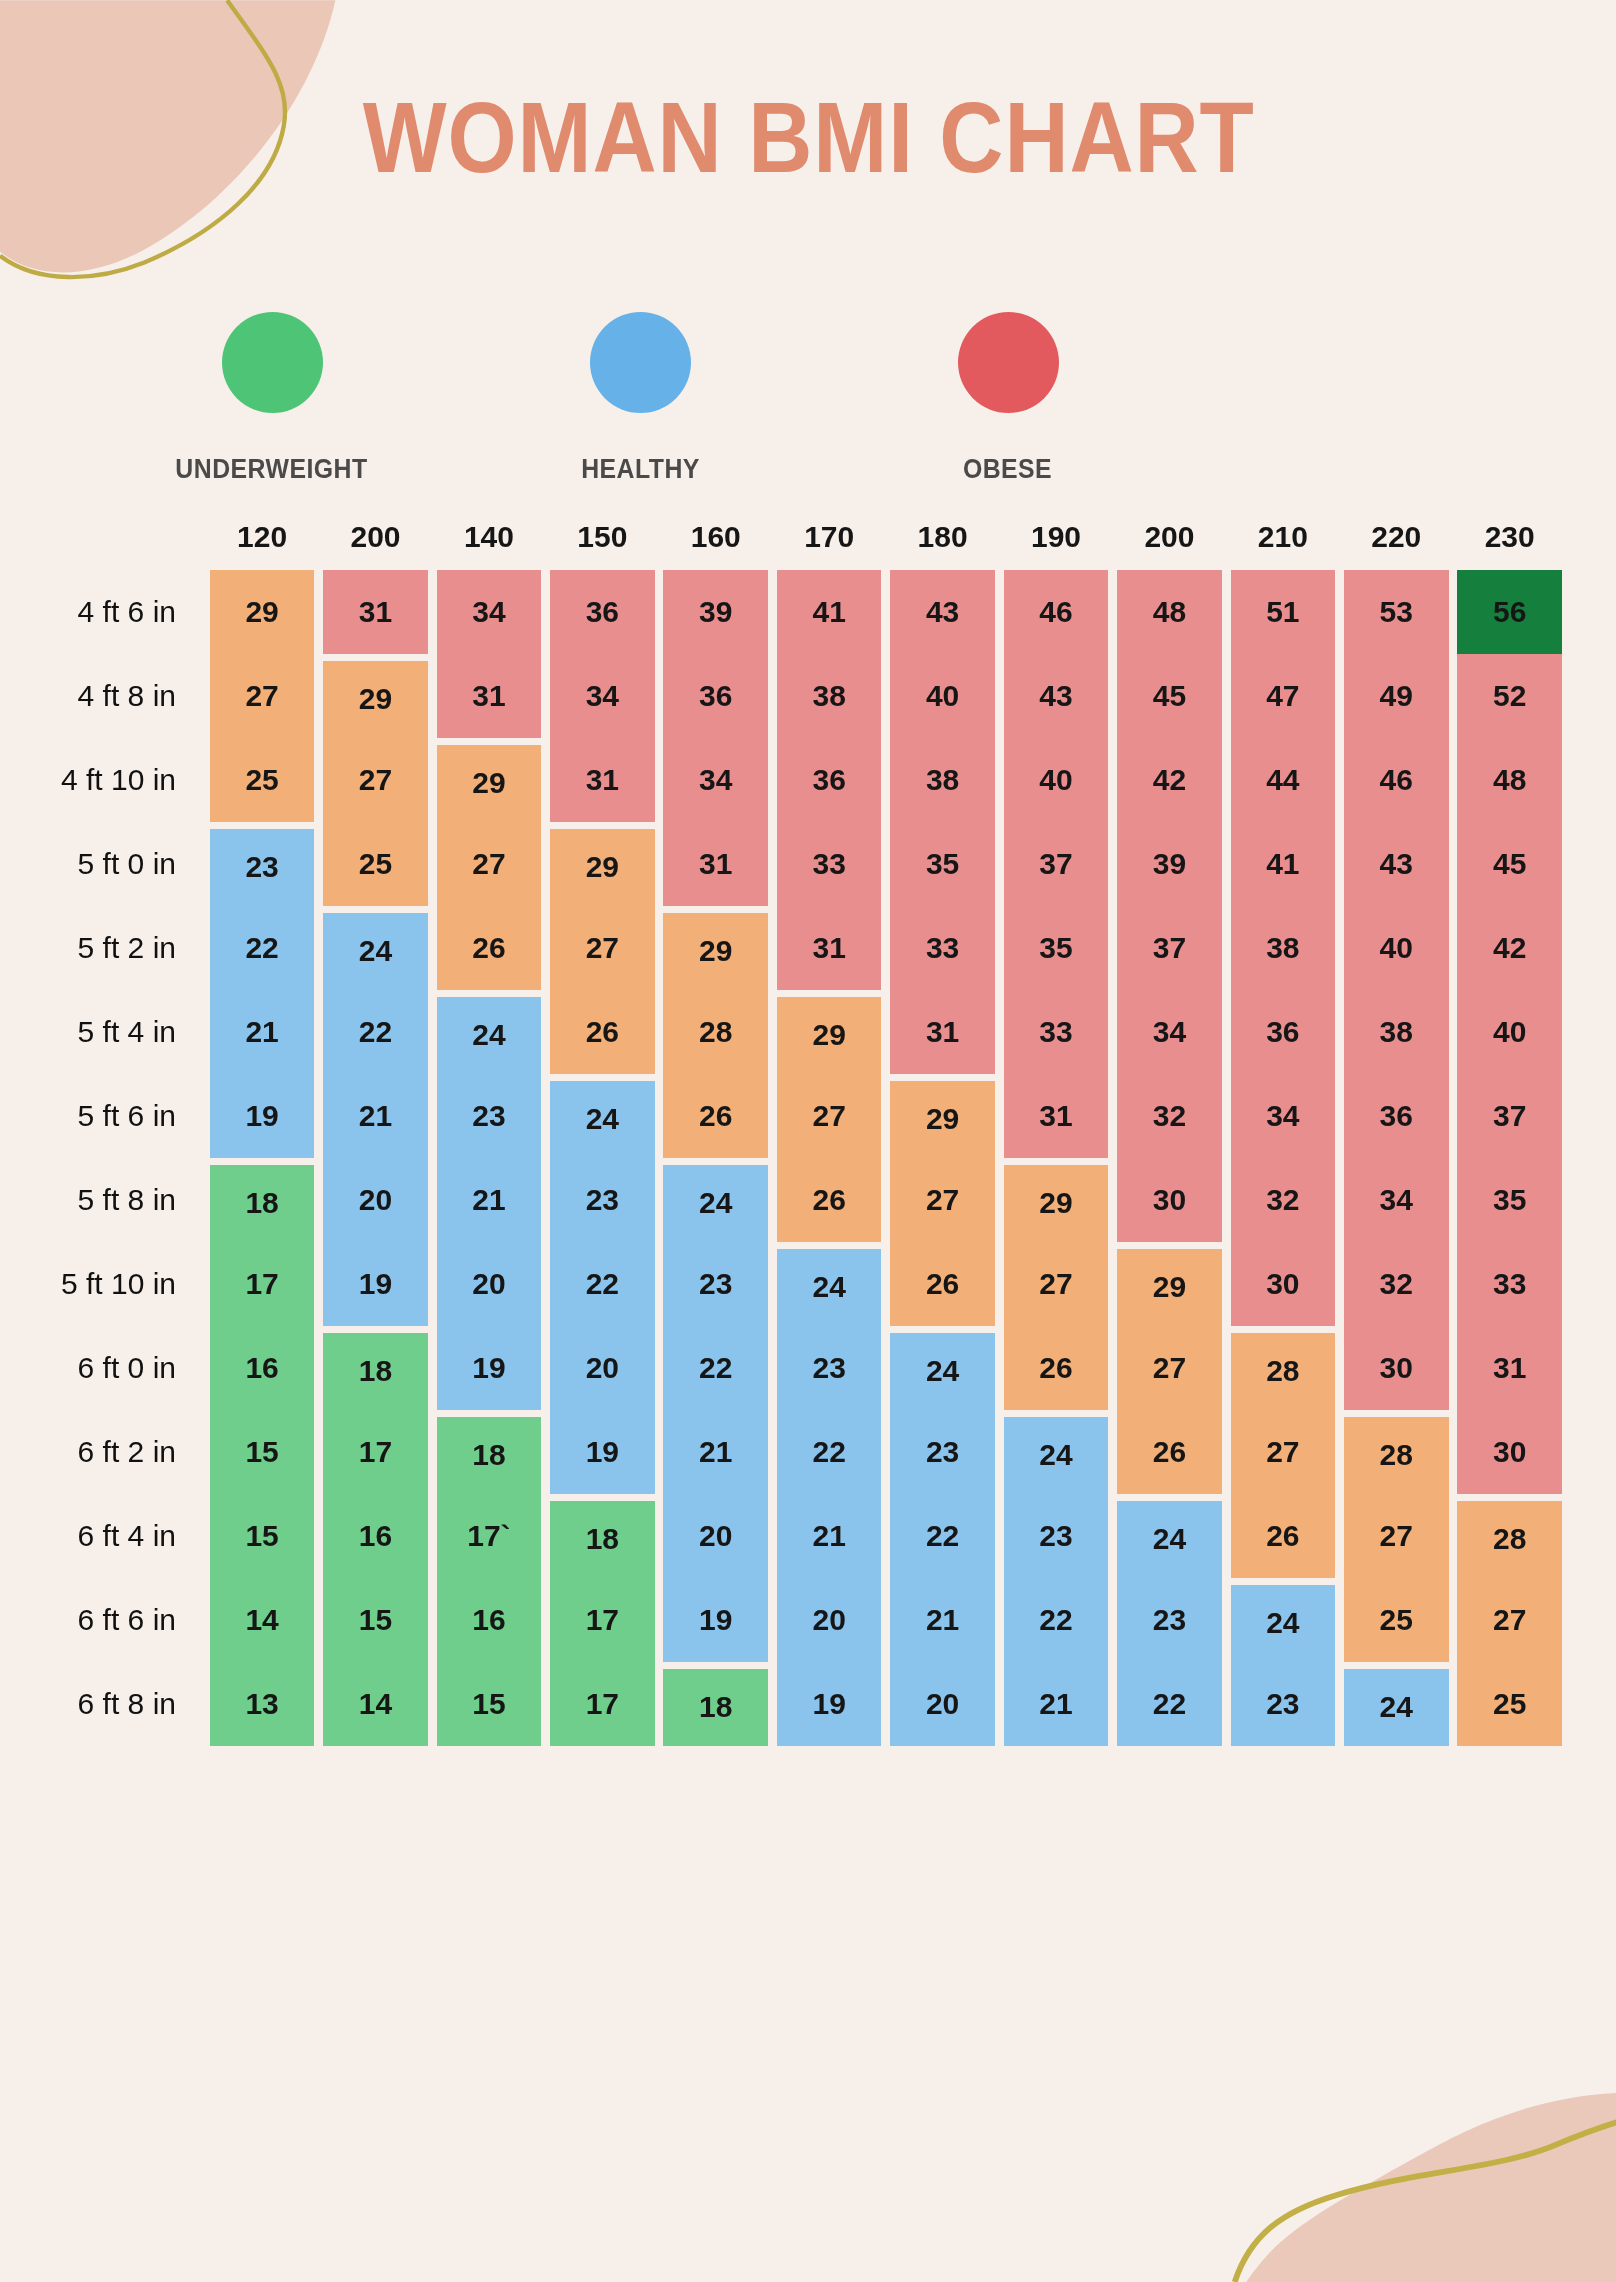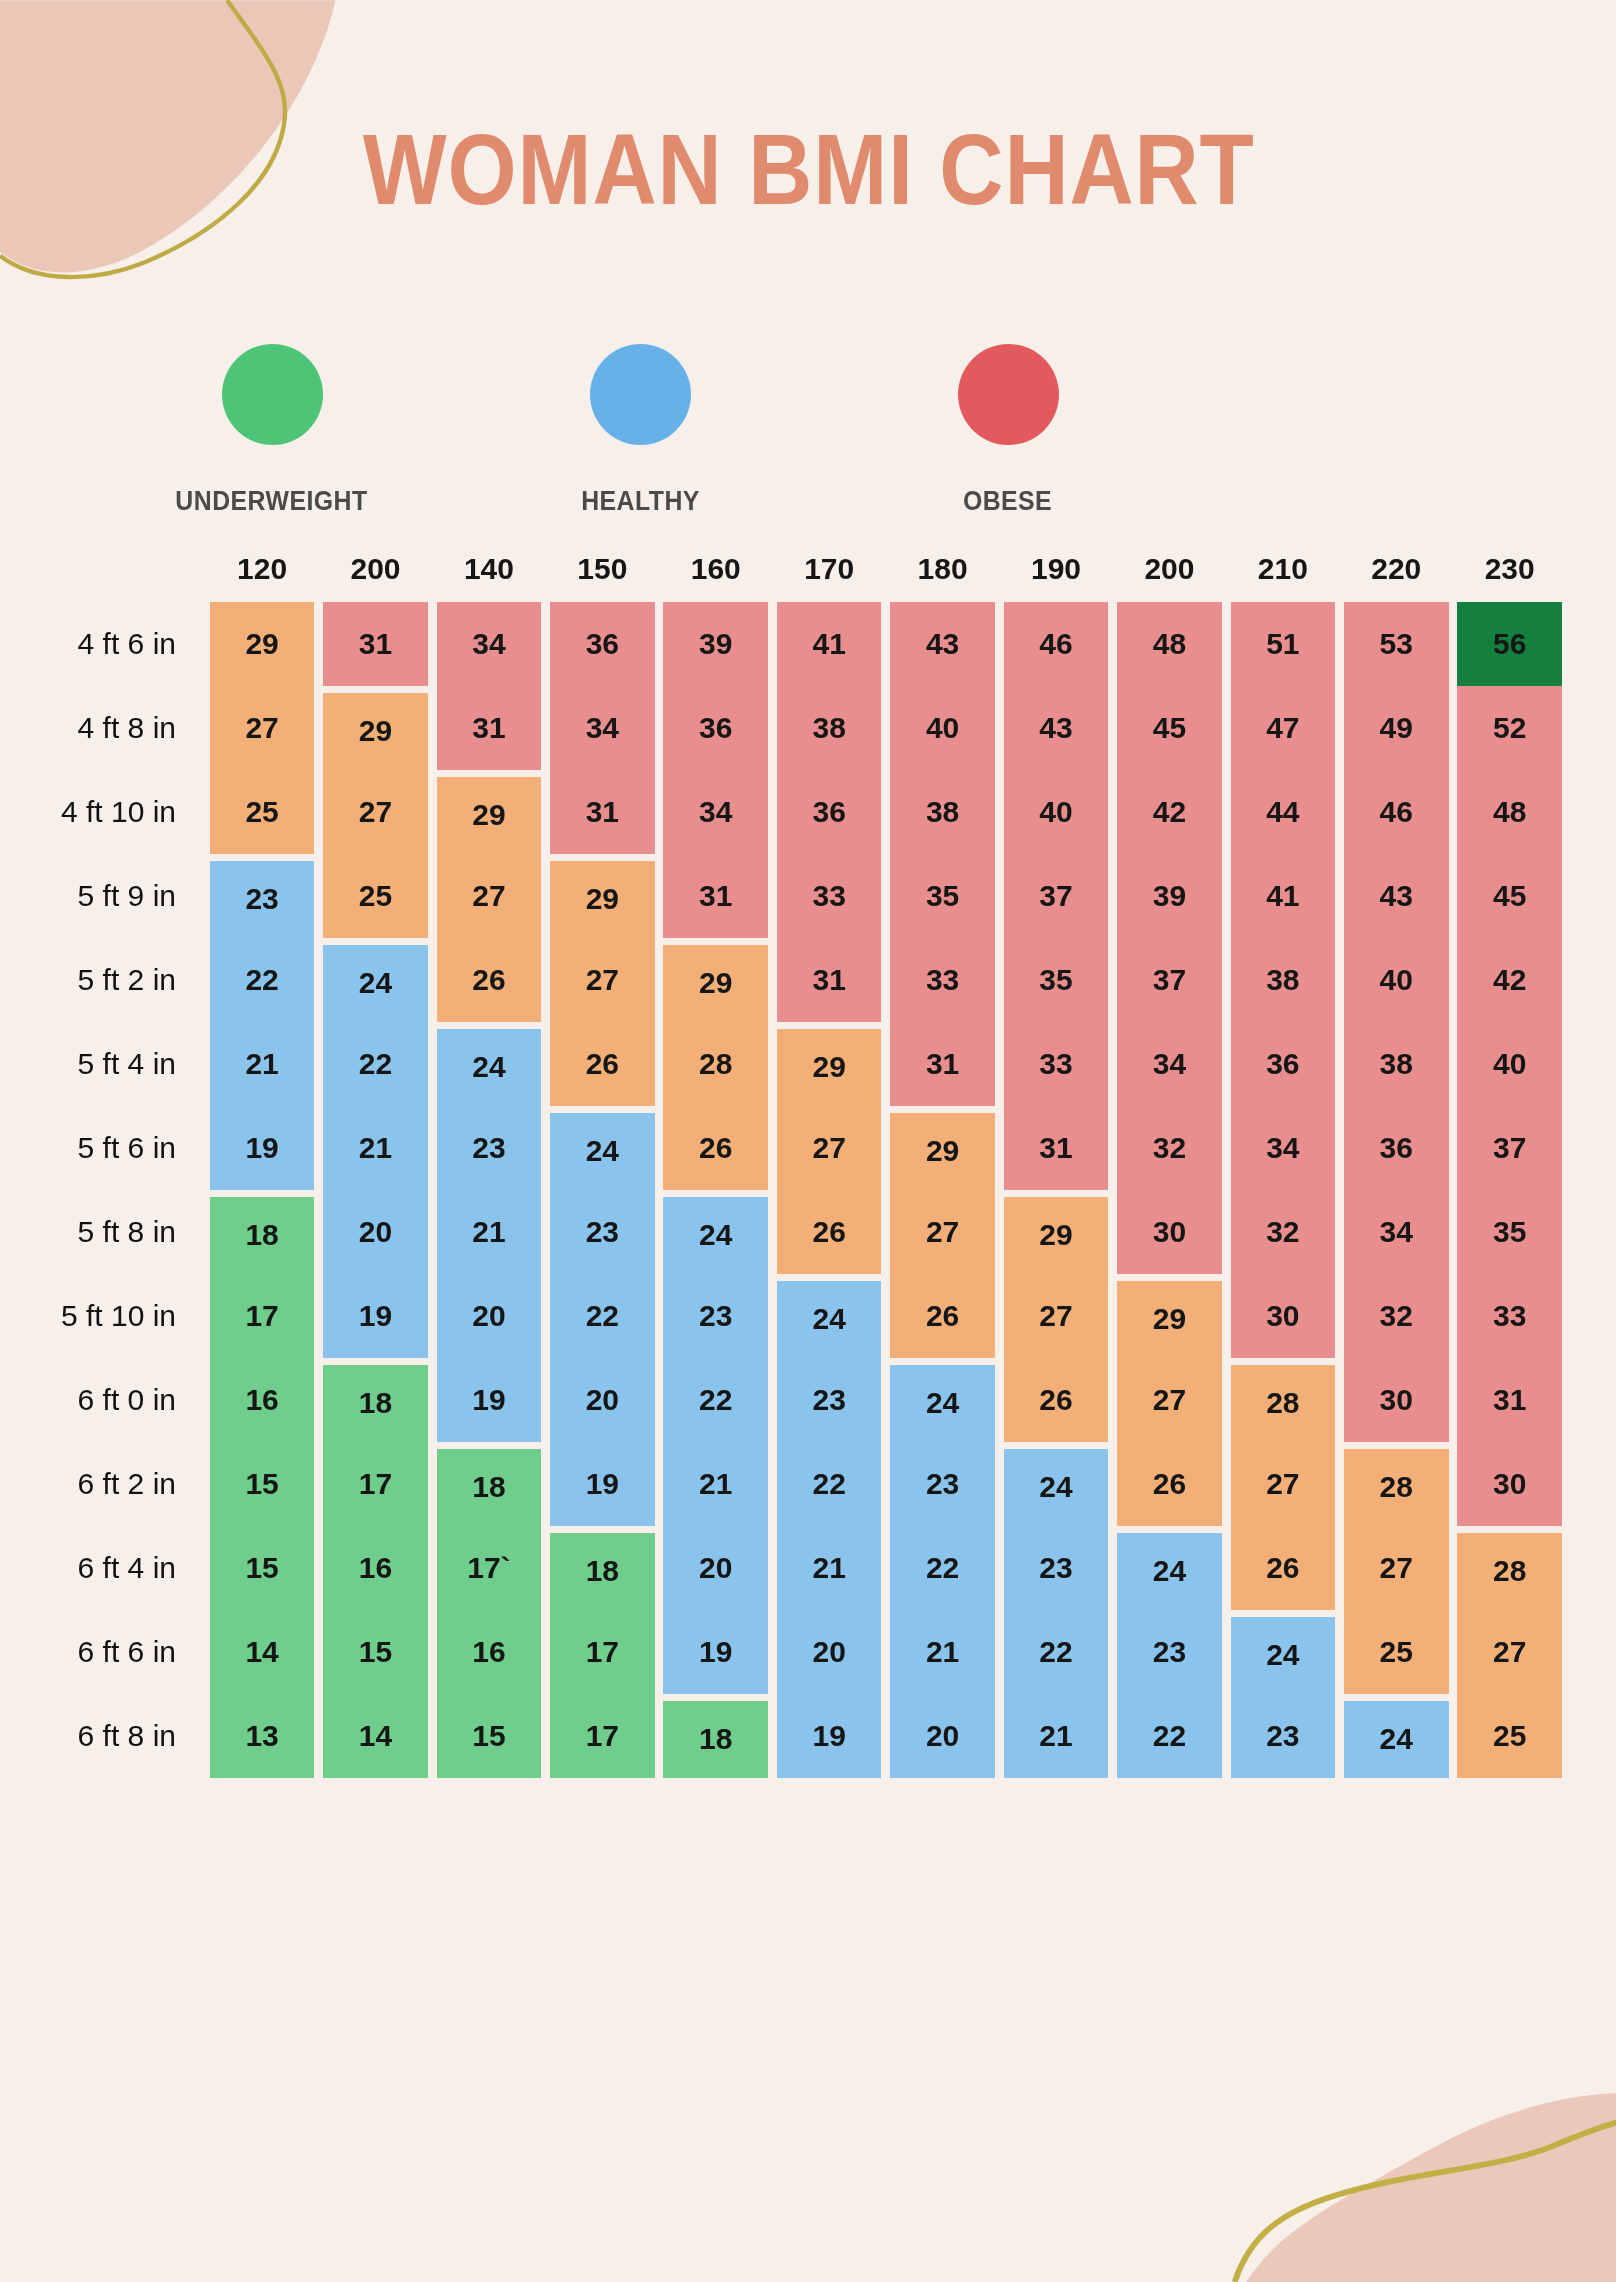--- a/index.html
+++ b/index.html
@@ -13,21 +13,21 @@
   }
   html,body{margin:0;padding:0;}
   .page{
     position:relative;width:1617px;height:2282px;background:var(--page-bg);
     overflow:hidden;font-family:"Liberation Sans",sans-serif;
   }
   .corner{position:absolute;pointer-events:none;}
   .corner.tl{top:0;left:0;}
   .corner.br{right:0;bottom:0;}
   h1.title{
-    position:relative;margin:0;padding-top:114px;text-align:center;
+    position:relative;margin:0;padding-top:82px;text-align:center;
     font-size:101px;line-height:1.1;font-weight:800;color:var(--title);
     letter-spacing:1px;
   }
   h1.title .squeeze{display:inline-block;transform:scaleX(.88);transform-origin:center;}
   .legend{
     display:grid;grid-template-columns:repeat(4,1fr);
     margin:119px 57px 0 88px;
   }
   .legend-item{display:flex;flex-direction:column;align-items:center;}
   .legend-circle{width:101px;height:101px;border-radius:50%;}
@@ -147,21 +147,21 @@
         <div class="cell gap-above" style="background: rgb(242, 176, 120);">29</div>
         <div class="cell" style="background: rgb(233, 142, 142);">31</div>
         <div class="cell" style="background: rgb(233, 142, 142);">34</div>
         <div class="cell" style="background: rgb(233, 142, 142);">36</div>
         <div class="cell" style="background: rgb(233, 142, 142);">38</div>
         <div class="cell" style="background: rgb(233, 142, 142);">40</div>
         <div class="cell" style="background: rgb(233, 142, 142);">42</div>
         <div class="cell" style="background: rgb(233, 142, 142);">44</div>
         <div class="cell" style="background: rgb(233, 142, 142);">46</div>
         <div class="cell" style="background: rgb(233, 142, 142);">48</div>
-        <div class="h-label">5 ft 9 in</div>
+        <div class="h-label">5 ft 0 in</div>
         <div class="cell gap-above" style="background: rgb(138, 196, 236);">23</div>
         <div class="cell" style="background: rgb(242, 176, 120);">25</div>
         <div class="cell" style="background: rgb(242, 176, 120);">27</div>
         <div class="cell gap-above" style="background: rgb(242, 176, 120);">29</div>
         <div class="cell" style="background: rgb(233, 142, 142);">31</div>
         <div class="cell" style="background: rgb(233, 142, 142);">33</div>
         <div class="cell" style="background: rgb(233, 142, 142);">35</div>
         <div class="cell" style="background: rgb(233, 142, 142);">37</div>
         <div class="cell" style="background: rgb(233, 142, 142);">39</div>
         <div class="cell" style="background: rgb(233, 142, 142);">41</div>

